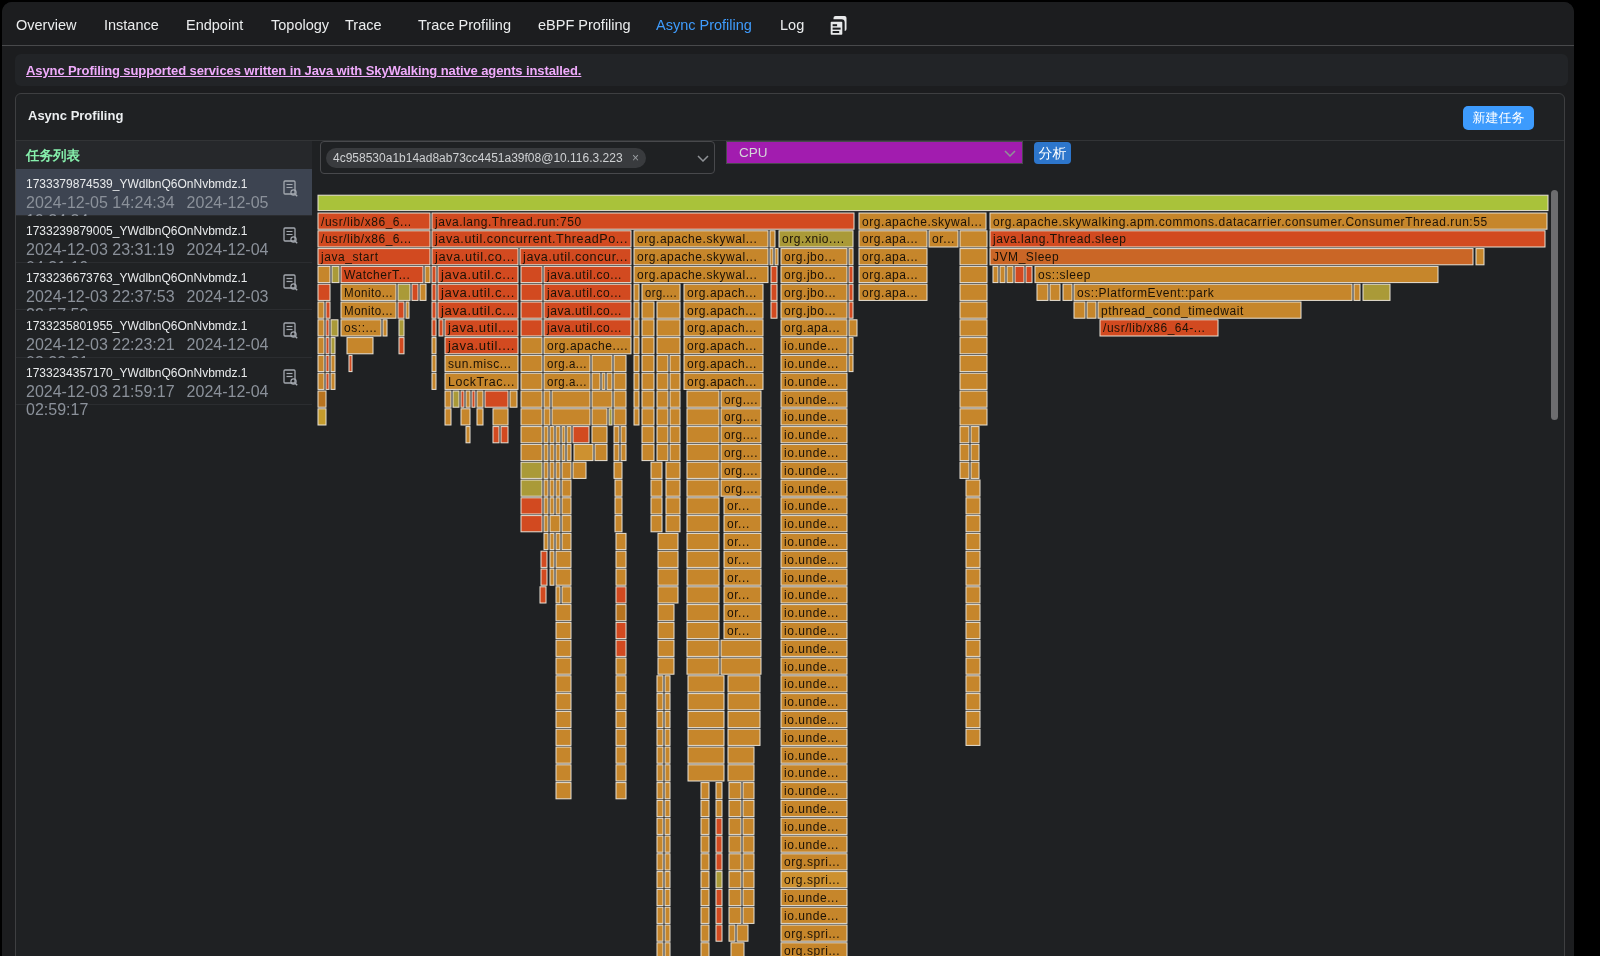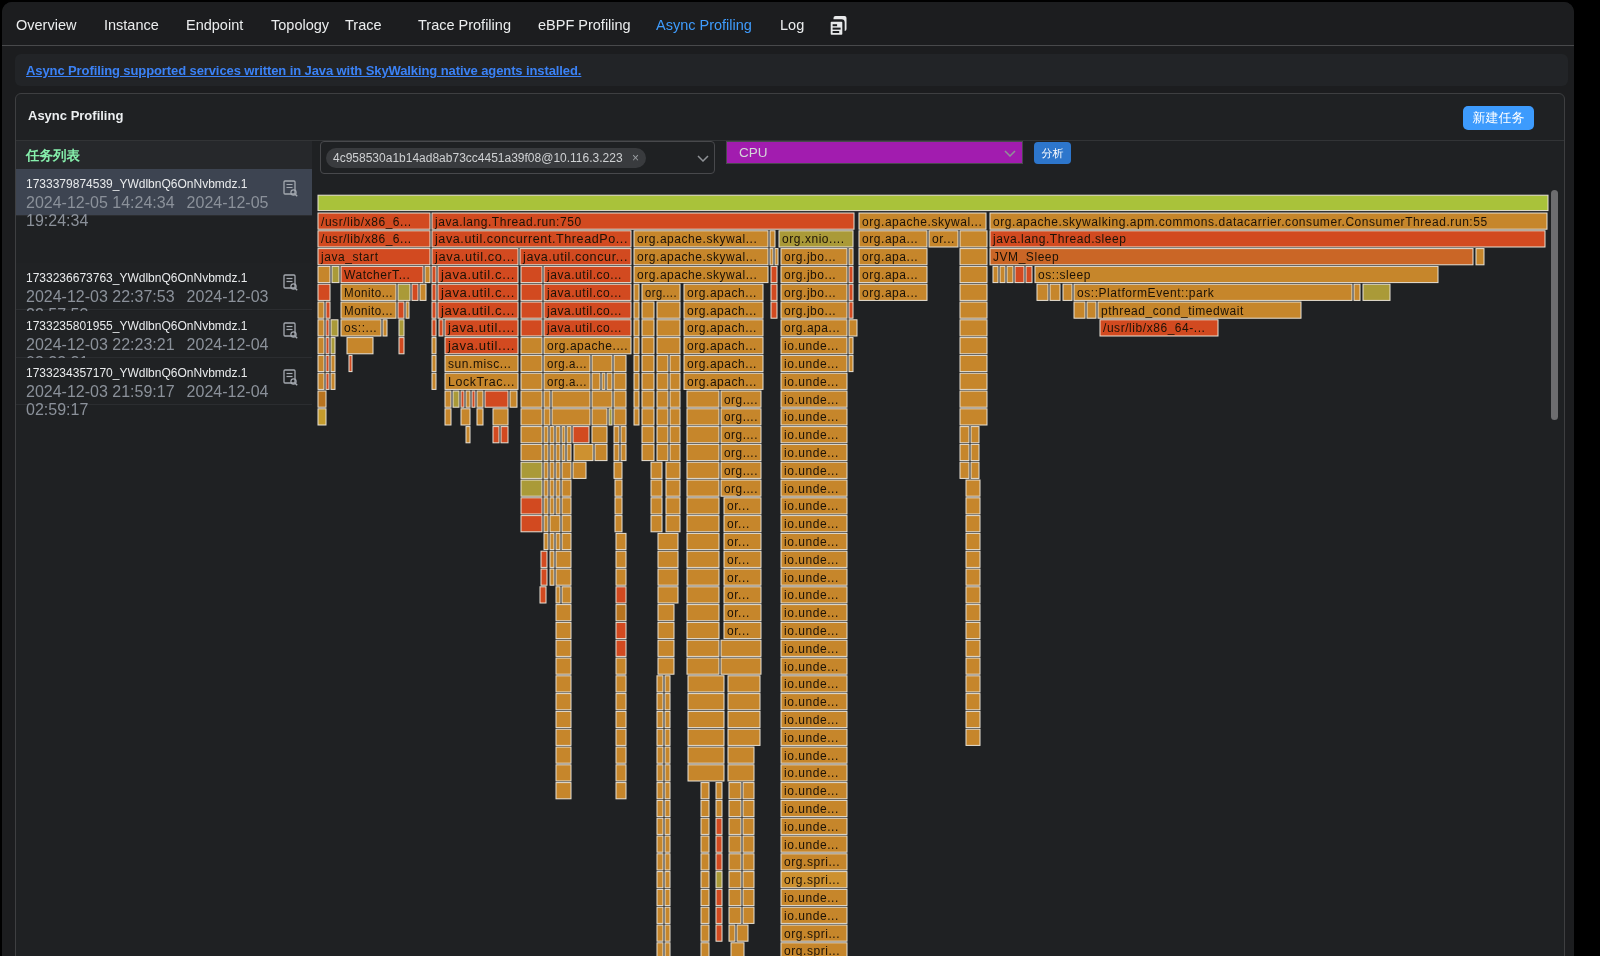--- a/index.html
+++ b/index.html
@@ -9,21 +9,21 @@
        background:#1c1d1f; border-radius:10px 10px 0 0; overflow:hidden; }
 
 #nav { position:absolute; left:0; top:0; width:100%; height:44px; background:#1c1d1f;
        border-bottom:1px solid #48494b; }
 #nav span { position:absolute; top:15px; font-size:14.5px; color:#ebedee; white-space:nowrap; }
 #nav span.active { color:#3f9cfd; }
 
 #banner { position:absolute; left:13px; top:52px; width:1553px; height:32px;
           background:#222427; border-radius:6px; }
 #banner .t { position:absolute; left:11px; top:9px; font-size:13px; font-weight:700; letter-spacing:-0.1px;
-             color:#3b82f6; text-decoration:underline; }
+             color:#f0abfc; text-decoration:underline; }
 
 #card { position:absolute; left:13px; top:91px; width:1550px; height:870px;
         background:#1f2123; border:1px solid #3e3f41; border-radius:6px; }
 #card .title { position:absolute; left:12px; top:14px; font-size:13px; font-weight:700; color:#eceff1; }
 #newtask { position:absolute; left:1461px; top:104px; width:71px; height:24px;
            background:#3d9bfd; border-radius:5px; color:#fff; font-size:13px;
            text-align:center; line-height:24px; }
 #carddiv { position:absolute; left:14px; top:138px; width:1548px; height:1px; background:#323436; }
 
 #tl-head { position:absolute; left:14px; top:139px; width:296px; height:28px; background:#26282b; }
@@ -38,21 +38,21 @@
 
 .sel1 { position:absolute; left:318px; top:139px; width:395px; height:33px;
         background:#1f2123; border:1px solid #48494c; border-radius:4px; }
 .sel1 .tag { position:absolute; left:5px; top:6px; height:20px; background:#393b3e;
              border-radius:10px; font-size:12px; color:#cfd1d3; line-height:20px; padding:0 7px; }
 .sel1 .tag i { font-style:normal; color:#9b9ea2; margin-left:6px; }
 .sel2 { position:absolute; left:724px; top:139px; width:297px; height:23px;
         background:#a21caf; border:1px solid #48494c; border-radius:0; }
 .sel2 .t { position:absolute; left:12px; top:3px; font-size:13.5px; color:#d4d6d8; }
 #analyze { position:absolute; left:1032px; top:140px; width:37px; height:22px;
-           background:#2d76cc; border-radius:4px; color:#fff; font-size:11px;
+           background:#2d76cc; border-radius:4px; color:#fff; font-size:14px;
            text-align:center; line-height:22px; }
 
 #sb-in { position:absolute; left:1549px; top:188px; width:6.5px; height:230px;
          background:#6d6d6f; border-radius:3.5px; }
 </style>
 </head>
 <body>
 <div id="app">
   <div id="nav">
     <span style="left:14px">Overview</span>
@@ -79,20 +79,31 @@
     <div class="title">Async Profiling</div>
   </div>
   <div id="newtask">新建任务</div>
   <div id="carddiv"></div>
   <div id="tl-head">
       <div class="t">任务列表</div>
     </div>
   <div class="titem sel" style="top:166.5px">
       <div class="id">1733379874539_YWdlbnQ6OnNvbmdz.1</div>
       <div class="dt">2024-12-05 14:24:34<b>2024-12-05 19:24:34</b></div>
+      <svg class="ticon" width="16" height="18" viewBox="0 0 16 18">
+<rect x="1" y="1" width="11" height="13" rx="1" fill="none" stroke="#a4a9b0" stroke-width="1.3"></rect>
+<line x1="3.5" y1="4.5" x2="9.5" y2="4.5" stroke="#a4a9b0" stroke-width="1.2"></line>
+<line x1="3.5" y1="7.5" x2="9.5" y2="7.5" stroke="#a4a9b0" stroke-width="1.2"></line>
+<circle cx="10.5" cy="12.5" r="2.6" fill="none" stroke="#a4a9b0" stroke-width="1.2"></circle>
+<line x1="12.4" y1="14.4" x2="14.2" y2="16.2" stroke="#a4a9b0" stroke-width="1.4"></line>
+</svg>
+    </div>
+  <div class="titem" style="top:213.9px">
+      <div class="id">1733239879005_YWdlbnQ6OnNvbmdz.1</div>
+      <div class="dt">2024-12-03 23:31:19<b>2024-12-04 04:31:19</b></div>
       <svg class="ticon" width="16" height="18" viewBox="0 0 16 18">
 <rect x="1" y="1" width="11" height="13" rx="1" fill="none" stroke="#a4a9b0" stroke-width="1.3"></rect>
 <line x1="3.5" y1="4.5" x2="9.5" y2="4.5" stroke="#a4a9b0" stroke-width="1.2"></line>
 <line x1="3.5" y1="7.5" x2="9.5" y2="7.5" stroke="#a4a9b0" stroke-width="1.2"></line>
 <circle cx="10.5" cy="12.5" r="2.6" fill="none" stroke="#a4a9b0" stroke-width="1.2"></circle>
 <line x1="12.4" y1="14.4" x2="14.2" y2="16.2" stroke="#a4a9b0" stroke-width="1.4"></line>
 </svg>
     </div>
   <div class="titem" style="top:261.3px">
       <div class="id">1733236673763_YWdlbnQ6OnNvbmdz.1</div>

